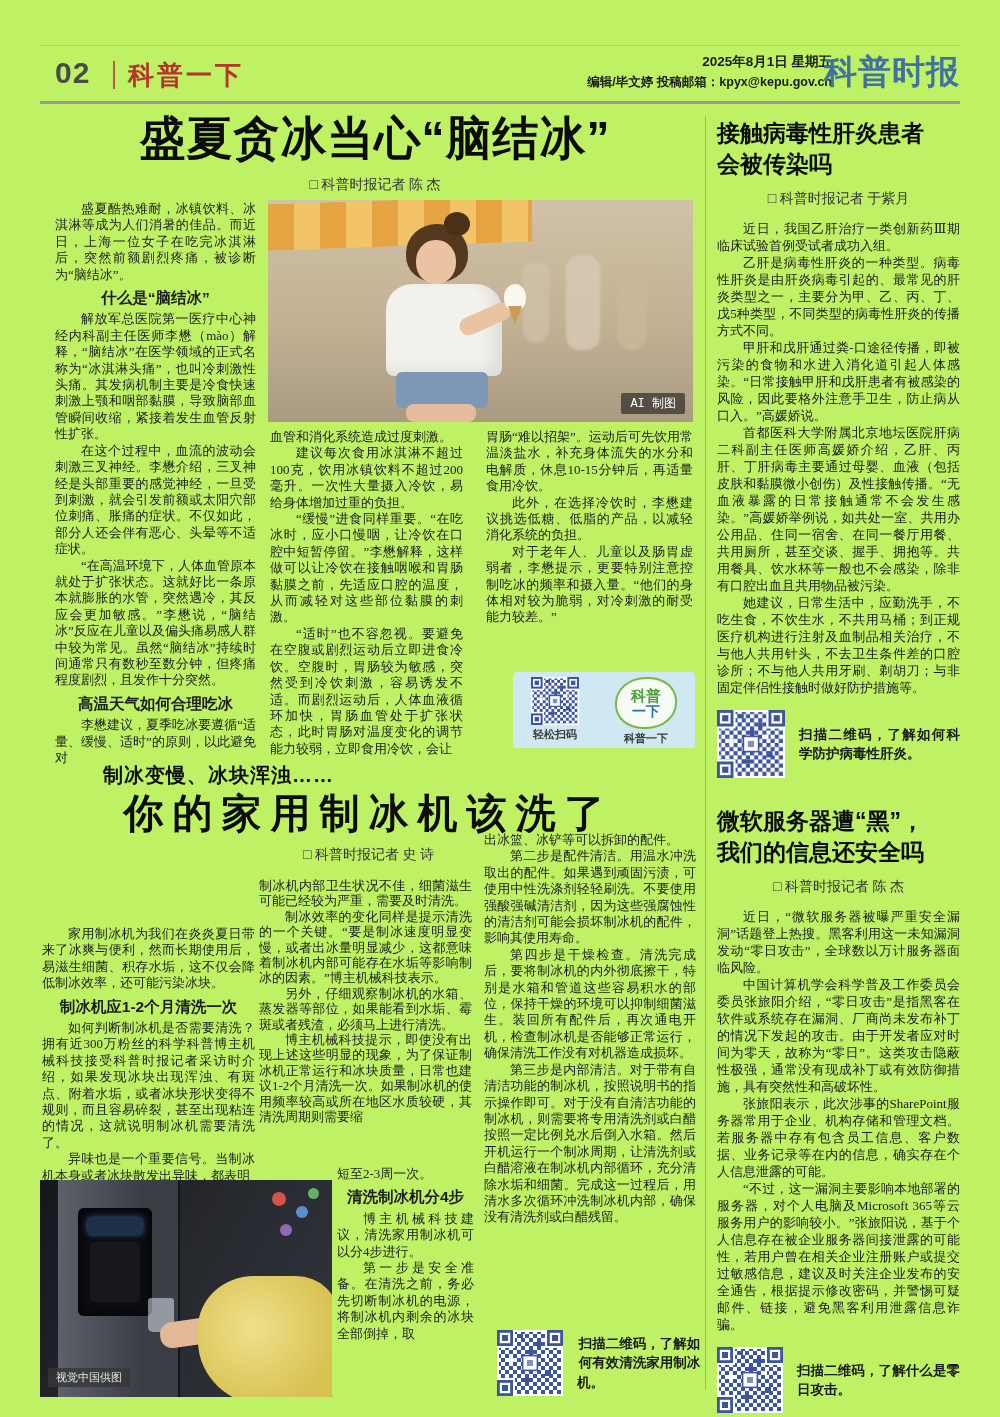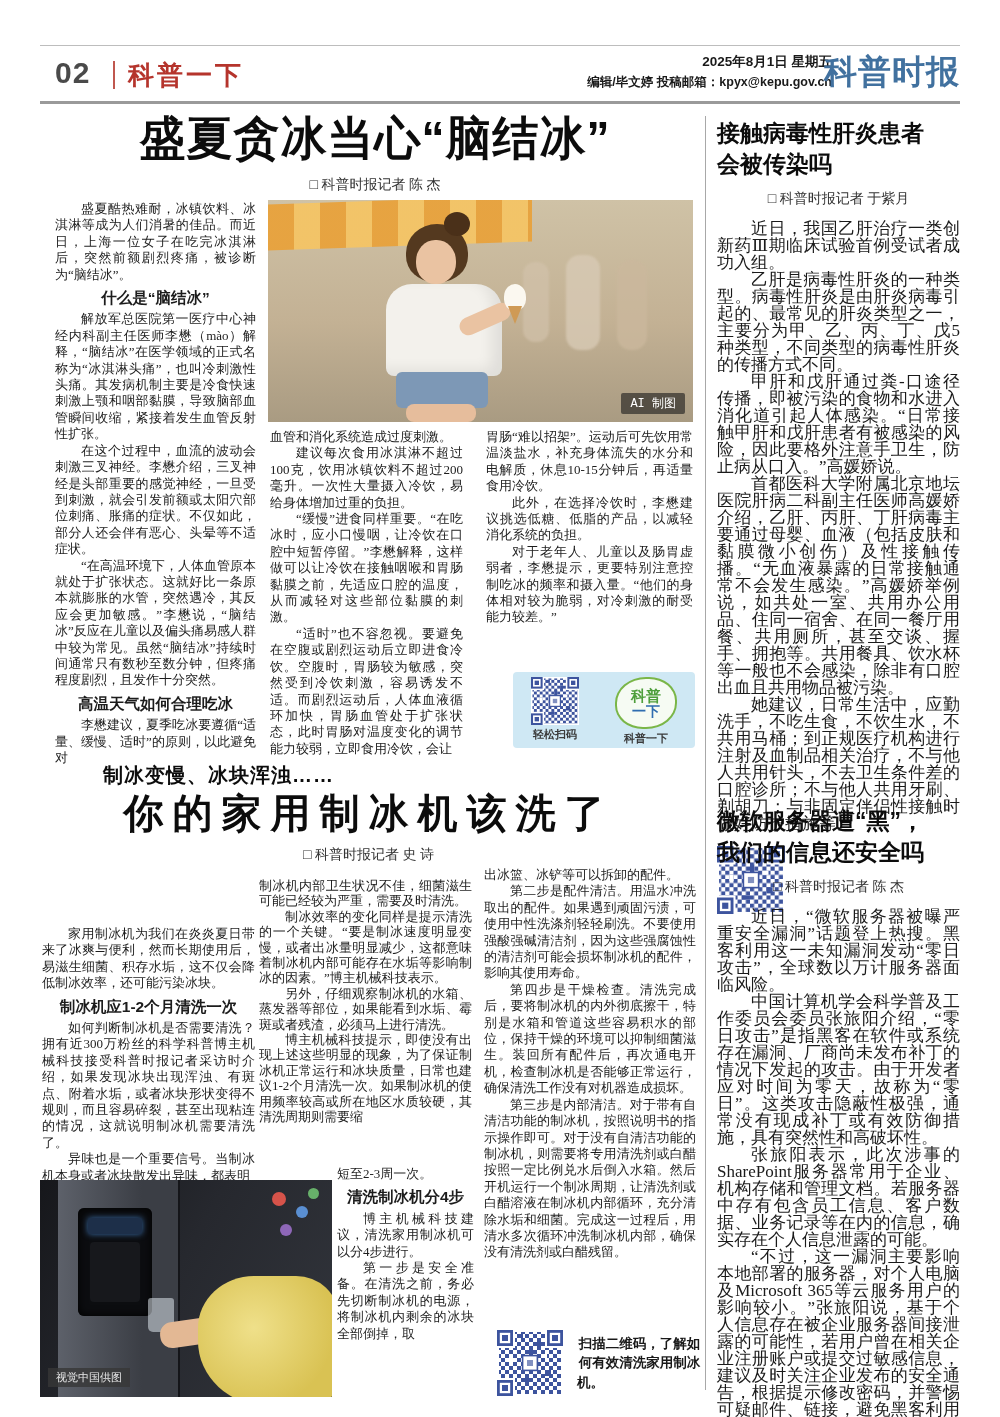--- a/index.html
+++ b/index.html
@@ -4,21 +4,21 @@
 <style>
   :root{
     --accent-red:#b5342c;
     --masthead-blue:#41719f;
     --qr-navy:#3d549e;
     --panel-blue:#cfe8f4;
   }
   html,body{margin:0;padding:0;background:#e8e8e8;}
   .page{
     position:relative;width:1000px;height:1417px;margin:0 auto;
-    background:#ffffff;color:#1a1a1a;overflow:hidden;
+    background:#bef264;color:#1a1a1a;overflow:hidden;
     font-family:"Liberation Serif","DejaVu Serif",serif;
   }
   .abs{position:absolute;}
   
   .rule-top{left:40px;top:45px;width:920px;height:1px;background:#bdbdbd;}
   .rule-head{left:40px;top:101px;width:920px;height:3px;background:#9a9a9a;}
   .page-no{left:55px;top:56px;font-family:"Liberation Sans",sans-serif;font-size:30px;font-weight:bold;color:#4a4a4a;letter-spacing:1px;}
   .head-bar{left:113px;top:61px;width:2px;height:28px;background:#c0574f;}
   .section-name{left:128px;top:58px;font-family:"Liberation Sans",sans-serif;font-size:26px;font-weight:900;color:var(--accent-red);letter-spacing:3px;}
   .head-right{right:168px;top:53px;text-align:right;font-family:"Liberation Sans",sans-serif;}
@@ -59,32 +59,32 @@
   .qr-cell .cap{font-size:11px;font-weight:bold;color:#3a3a3a;font-family:"Liberation Sans",sans-serif;margin-top:2px;}
   .kp-logo{width:58px;height:48px;background:#f6fbf3;border:2px solid #7ab648;border-radius:50% 45% 50% 45%;display:flex;flex-direction:column;justify-content:center;align-items:center;font-family:"Liberation Sans",sans-serif;font-weight:900;line-height:1.05;}
   .kp-logo .l1{color:#4d9e3a;font-size:15px;}
   .kp-logo .l2{color:#2f6db0;font-size:14px;text-align:center;}
   
   .vdiv{left:705px;top:116px;width:1px;height:1274px;background:#a8a8a8;}
   
   .sidebar{left:717px;width:243px;}
   .sb-title{font-family:"Liberation Sans",sans-serif;font-size:23px;line-height:31px;font-weight:900;color:#0c0c0c;}
   .sb-byline{margin:10px 0 12px;}
-  .sb-body{font-size:17px;line-height:17px;}
+  .sb-body{font-size:13px;line-height:17px;}
   .qr-row{display:flex;margin-top:14px;align-items:center;}
   .qr-row .qr{flex:0 0 auto;}
   .qr-cap{margin-left:14px;font-weight:bold;font-size:13.5px;line-height:19.5px;text-align:justify;font-family:"Liberation Sans",sans-serif;color:#191919;}
   
   .a2-kicker{left:103px;top:762px;font-family:"Liberation Sans",sans-serif;font-size:20px;font-weight:900;letter-spacing:1px;color:#0c0c0c;}
   .a2-title{left:42px;top:786px;width:653px;text-align:center;font-family:"Liberation Sans",sans-serif;font-size:40px;font-weight:800;letter-spacing:9px;color:#0c0c0c;}
   .a2-byline{left:42px;top:846px;width:653px;}
   .a2-col1{left:42px;top:926px;width:213px;}
   .a2-col2{left:259px;top:878px;width:213px;height:294px;overflow:hidden;line-height:15.4px;}
   .a2-col2n{left:337px;top:1166px;width:137px;}
-  .a2-col3{left:484px;top:867px;width:212px;}
+  .a2-col3{left:484px;top:832px;width:212px;}
   
   .photo2{left:40px;top:1180px;width:292px;height:217px;overflow:hidden;background:linear-gradient(120deg,#16171b 0%,#26282e 45%,#32353c 100%);}
   .p2-door{position:absolute;left:18px;top:0;width:120px;height:217px;background:linear-gradient(90deg,#5d616a,#3b3e45 70%);border-right:2px solid #141519;}
   .p2-panel{position:absolute;left:38px;top:28px;width:74px;height:108px;background:#0c0d10;border-radius:6px;box-shadow:inset 0 0 10px #000;}
   .p2-display{position:absolute;left:48px;top:38px;width:54px;height:16px;background:#1d2f49;box-shadow:0 0 6px #3b6ea8;border-radius:2px;}
   .p2-well{position:absolute;left:50px;top:62px;width:50px;height:60px;background:#17181c;border-radius:4px;}
   .p2-cup{position:absolute;left:108px;top:118px;width:26px;height:34px;background:rgba(220,228,235,.55);border-radius:3px 3px 5px 5px;}
   .p2-hand{position:absolute;left:120px;top:140px;width:54px;height:26px;background:#e3b894;border-radius:12px;transform:rotate(-8deg);}
   .p2-sleeve{position:absolute;left:158px;top:96px;width:140px;height:130px;background:radial-gradient(circle at 40% 40%,#efe08a,#d9c253 70%);border-radius:40% 30% 20% 50%;}
   .p2-mag1{position:absolute;left:232px;top:12px;width:14px;height:14px;border-radius:50%;background:#d6534a;}
@@ -212,20 +212,21 @@
         <div class="para">近日，我国乙肝治疗一类创新药Ⅲ期临床试验首例受试者成功入组。</div>
         <div class="para">乙肝是病毒性肝炎的一种类型。病毒性肝炎是由肝炎病毒引起的、最常见的肝炎类型之一，主要分为甲、乙、丙、丁、戊5种类型，不同类型的病毒性肝炎的传播方式不同。</div>
         <div class="para">甲肝和戊肝通过粪-口途径传播，即被污染的食物和水进入消化道引起人体感染。“日常接触甲肝和戊肝患者有被感染的风险，因此要格外注意手卫生，防止病从口入。”高媛娇说。</div>
         <div class="para">首都医科大学附属北京地坛医院肝病二科副主任医师高媛娇介绍，乙肝、丙肝、丁肝病毒主要通过母婴、血液（包括皮肤和黏膜微小创伤）及性接触传播。“无血液暴露的日常接触通常不会发生感染。”高媛娇举例说，如共处一室、共用办公用品、住同一宿舍、在同一餐厅用餐、共用厕所，甚至交谈、握手、拥抱等。共用餐具、饮水杯等一般也不会感染，除非有口腔出血且共用物品被污染。</div>
         <div class="para">她建议，日常生活中，应勤洗手，不吃生食，不饮生水，不共用马桶；到正规医疗机构进行注射及血制品相关治疗，不与他人共用针头，不去卫生条件差的口腔诊所；不与他人共用牙刷、剃胡刀；与非固定伴侣性接触时做好防护措施等。</div>
       </div>
     <div class="qr-row">
       <svg class="qr" width="68" height="68">
           <use href="#qrsym"></use>
         </svg>
+      <div class="qr-cap">扫描二维码，了解如何科学防护病毒性肝炎。</div>
     </div>
   </div>
 
   <div class="abs a2-kicker">制冰变慢、冰块浑浊……</div>
   <div class="abs a2-title">你的家用制冰机该洗了</div>
   <div class="abs a2-byline byline">□ 科普时报记者 史 诗</div>
 
   <div class="abs a2-col1 bodycol">
       <div class="para">家用制冰机为我们在炎炎夏日带来了冰爽与便利，然而长期使用后，易滋生细菌、积存水垢，这不仅会降低制冰效率，还可能污染冰块。</div>
       <div class="subhead">制冰机应1-2个月清洗一次</div>

